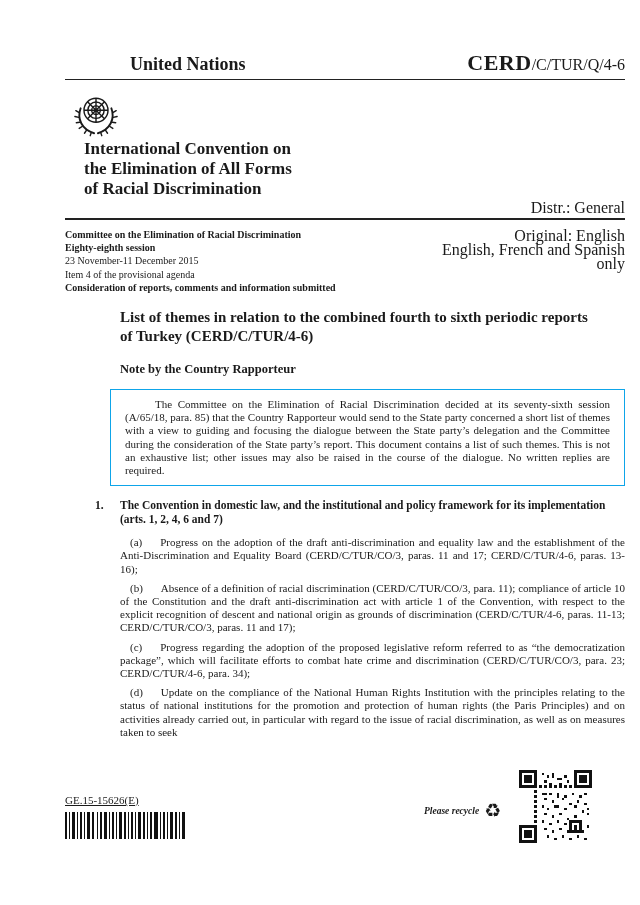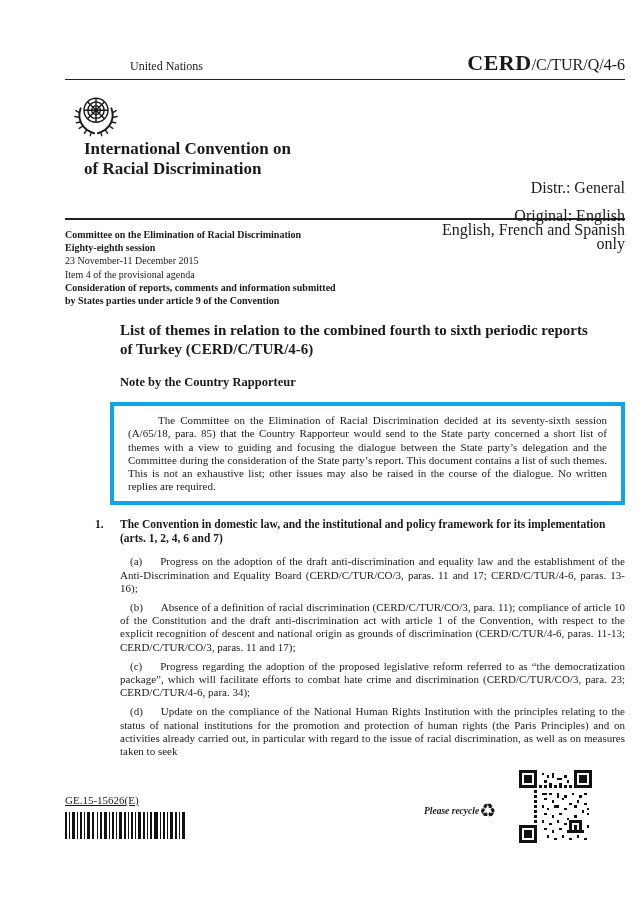--- a/index.html
+++ b/index.html
@@ -11,21 +11,21 @@
     background:#ffffff;
     color:#1a1a1a;
     font-family:"Liberation Serif", serif;
     overflow:hidden;
   }
   
   .masthead-row {
     display:flex; justify-content:space-between; align-items:baseline;
     padding:50px 15px 0 130px;
   }
-  .org { font-weight:normal; font-size:12px; }
+  .org { font-weight:bold; font-size:18px; }
   .symbol-main { font-weight:bold; font-size:22px; letter-spacing:.5px; }
   .symbol-rest { font-size:16px; }
   .rule-thin { border-top:1px solid #222; margin:3px 15px 0 65px; }
   .rule-thick { border-top:2px solid #222; margin:0 15px 0 65px; }
 
   .header-grid { display:flex; height:138px; padding:9px 15px 0 72px;flex-direction:column; }
   .emblem { width:48px; flex:0 0 48px; margin-top:2px; }
   .conv-title {
     margin-left:12px; width:272px;
     font-size:17px; font-weight:bold; line-height:20px;
@@ -38,21 +38,21 @@
   .bold { font-weight:bold; }
 
   
   .main-title {
     margin:14px 15px 0 120px; width:470px;
     font-size:15px; line-height:19px; font-weight:bold;
   }
   .note-subtitle { margin:16px 15px 0 120px; font-size:12.5px; font-weight:bold; }
   .note-box {
     margin:12px 15px 0 110px;
-    border:4px solid #0ea5e9;
+    border:1px solid #0ea5e9;
     padding:8px 14px;
     font-size:11px; line-height:13.2px;
     text-align:justify;
   }
   .note-box p { text-indent:30px; }
   .section-heading {
     display:flex; margin:12px 15px 0 95px;
     font-size:11.5px; font-weight:bold; line-height:14px;
   }
   .section-num { flex:0 0 25px; }
@@ -62,21 +62,21 @@
     text-align:justify; text-indent:10px;
   }
   .item.first { margin-top:10px; }
   .tab { display:inline-block; width:18px; }
 
   
   .ge-code { position:absolute; left:65px; top:794px; font-size:11px;text-decoration:underline; }
   .barcode { position:absolute; left:65px; top:812px; width:122px; height:27px; }
   .recycle-wrap {
     position:absolute; left:424px; top:801px;
-    display:flex; align-items:center; 
+    display:flex; align-items:center; gap:5px;
     font-size:9.5px; font-style:italic; font-weight:bold;text-align:center;
   }
   .recycle-glyph { font-family:"DejaVu Sans", sans-serif; font-size:19px; font-style:normal; line-height:1; }
   .qr { position:absolute; left:519px; top:770px; width:73px; height:73px; }
   .qr svg, .barcode svg, .emblem svg { display:block; width:100%; height:100%; shape-rendering:crispEdges; }
   .emblem svg { shape-rendering:auto; }
 </style>
 </head>
 <body>
 
@@ -102,38 +102,38 @@
           <path d="M82 36 C90 58 80 80 54 88"></path>
         </g>
         <g stroke="#1a1a1a" stroke-width="3" stroke-linecap="round">
           <path d="M15 45 L8 41 M14 55 L6 53 M16 65 L9 66 M21 74 L15 78 M30 82 L26 88 M40 87 L38 93"></path>
           <path d="M85 45 L92 41 M86 55 L94 53 M84 65 L91 66 M79 74 L85 78 M70 82 L74 88 M60 87 L62 93"></path>
         </g>
       </svg>
     </div>
     <div class="conv-title">
       <div>International Convention on</div>
+      <div>the Elimination of All Forms</div>
       <div>of Racial Discrimination</div>
     </div>
     <div class="distr-block">
       <div>Distr.: General</div>
       <div class="distr-gap"></div>
       <div>Original: English</div>
       <div>English, French and Spanish only</div>
     </div>
   </div>
   <div class="rule-thick"></div>
 
   <div class="session">
     <div class="bold">Committee on the Elimination of Racial Discrimination</div>
     <div class="bold">Eighty-eighth session</div>
     <div>23 November-11 December 2015</div>
     <div>Item 4 of the provisional agenda</div>
     <div class="bold">Consideration of reports, comments and information submitted</div>
-    <div class="bold">by States parties under article 9 of the Convention</div>
   </div>
 
   <h1 class="main-title">List of themes in relation to the combined fourth to sixth periodic reports of Turkey (CERD/C/TUR/4-6)</h1>
   <h2 class="note-subtitle">Note by the Country Rapporteur</h2>
 
   <div class="note-box">
     <p>The Committee on the Elimination of Racial Discrimination decided at its seventy-sixth session (A/65/18, para. 85) that the Country Rapporteur would send to the State party concerned a short list of themes with a view to guiding and focusing the dialogue between the State party’s delegation and the Committee during the consideration of the State party’s report. This document contains a list of such themes. This is not an exhaustive list; other issues may also be raised in the course of the dialogue. No written replies are required.</p>
   </div>
 
   <div class="section-heading">

